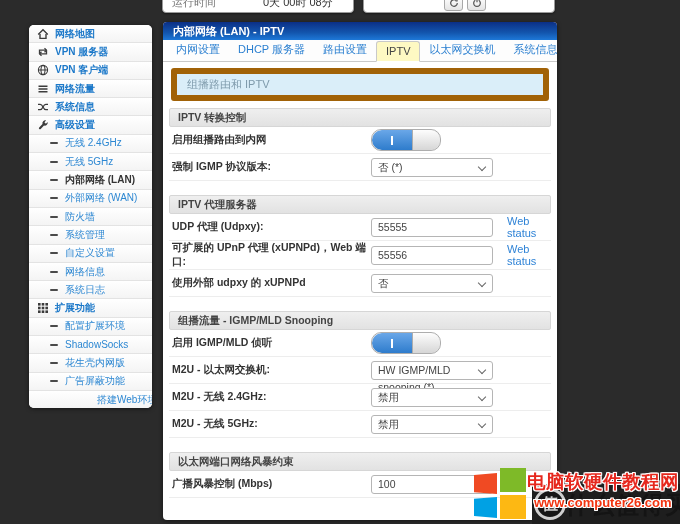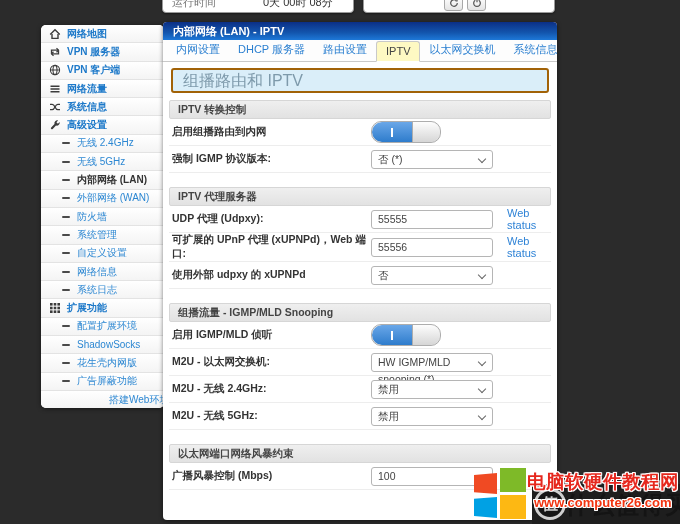--- a/index.html
+++ b/index.html
@@ -23,21 +23,20 @@
   .mini-btn{
     width:17px;height:13px;border:1px solid #a8a8a8;border-radius:3px;
     background:linear-gradient(#ffffff,#e4e4e4);
     display:flex;align-items:center;justify-content:center;
   }
   
   #sidebar{
     position:absolute;left:29px;top:25px;width:123px;
     background:#fff;border-radius:5px;overflow:hidden;
     box-shadow:0 1px 4px rgba(0,0,0,.5);
-    margin-left:12px;
   }
   .sb-item{
     height:17.3px;display:flex;align-items:center;
     border-bottom:1px solid #e3e3e3;background:linear-gradient(#ffffff,#f4f4f4);
     font-size:10px;cursor:pointer;white-space:nowrap;
   }
   .sb-item:last-child{border-bottom:none;gap:40px;}
   .sb-top .sb-ico{margin:0 6px 0 8px;display:flex;align-items:center;}
   .sb-top .sb-label{color:#1d79c9;font-weight:bold;}
   .sb-sub .dash{width:8px;height:2px;background:#4a4a4a;border-radius:1px;margin:0 7px 0 21px;}
@@ -60,22 +59,22 @@
   }
   .tab{
     font-size:11px;color:#2a7fd0;padding:3px 9px 4px 9px;cursor:pointer;white-space:nowrap;
   }
   .tab.active{
     background:#fef9c3;color:#444;border:1px solid #c9c9c9;border-bottom:1px solid #fff;
     border-radius:3px 3px 0 0;margin-bottom:-1px;
   }
   #notice{
     margin:6px 8px 7px 8px;height:21px;line-height:21px;
-    background:#daeef9;border:2px solid #a16207;border-radius:3px;
-    color:#7e9aab;font-size:16px;padding-left:10px;
+    background:#daeef9;border:6px solid #a16207;border-radius:3px;
+    color:#7e9aab;font-size:11px;padding-left:10px;
   }
   .section{margin:0 6px 14px 6px;}
   .sec-bar{
     height:17px;line-height:17px;background:linear-gradient(#efefef,#e2e2e2);
     border:1px solid #d6d6d6;border-radius:2px;color:#444;
     font-size:10.5px;font-weight:bold;padding-left:8px;
   }
   .row{
     display:flex;align-items:center;min-height:26px;
     border-bottom:1px solid #ededed;font-size:10.5px;padding-left:3px;

